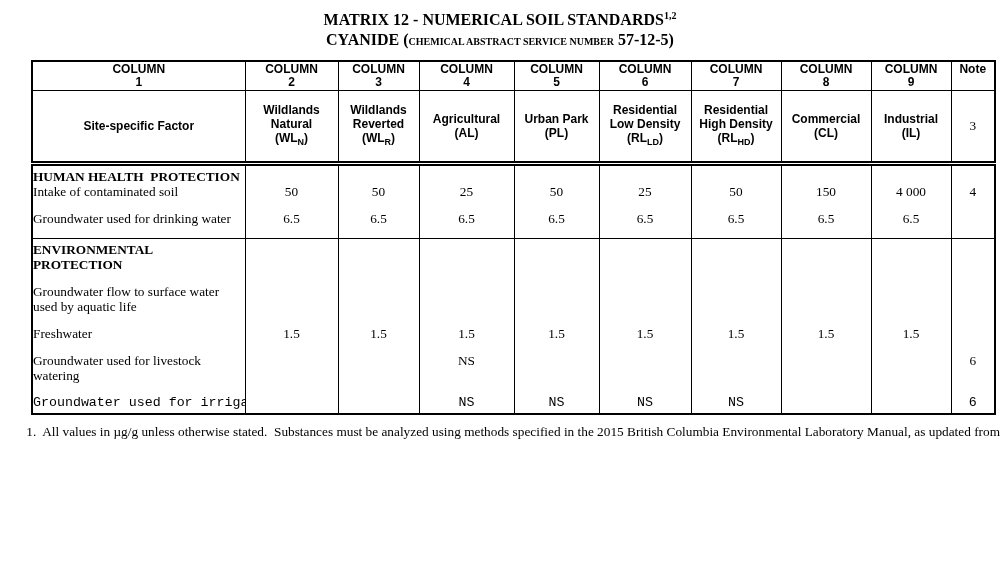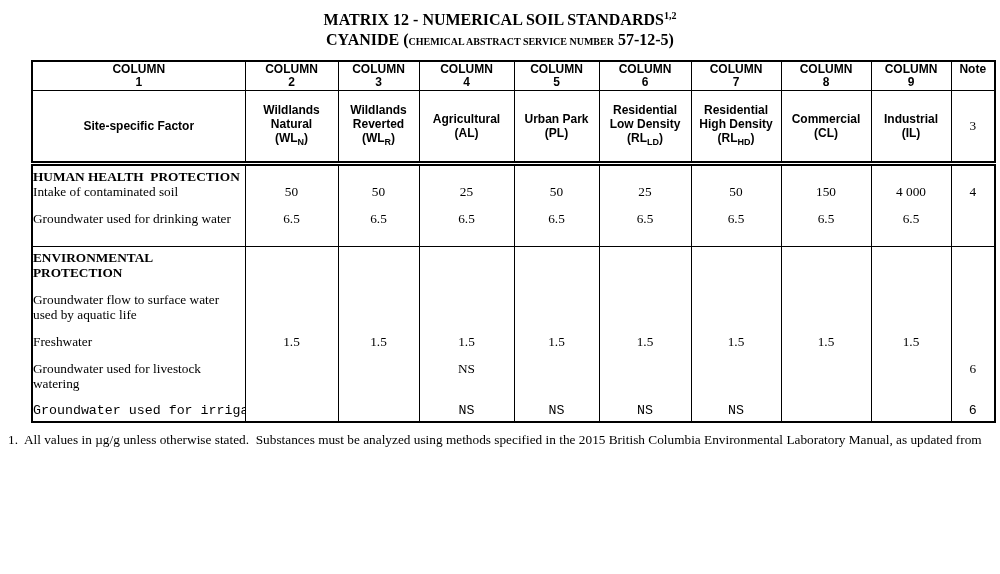--- a/index.html
+++ b/index.html
@@ -20,25 +20,25 @@
     line-height:14px;text-align:center;vertical-align:middle;height:66px;padding:2px 1px;}
   tr.h2 sub{font-size:9px;}
   tr.h2 td.plain-note{font-family:"Liberation Serif",serif;font-weight:normal;font-size:13.3px;}
   tr.first-sec td{border-top:5px double #000;}
   tr.later-sec td{border-top:1.8px solid #000;}
   td.label{text-align:left;padding-left:3px;white-space:pre;font-size:13.3px;line-height:15px;}
   td.sec-title{font-weight:bold;padding-top:3px;}
   td.val,td.note{text-align:center;font-size:13.3px;line-height:15px;}
   tr.sec-row td{padding-top:3px;}
   tr.gap td{padding-top:12px;}
-  tr.pad-b-lg td{padding-bottom:20px;}
+  tr.pad-b-lg td{padding-bottom:12px;}
   tr.pad-b-sm td{padding-bottom:3px;font-family:Liberation Mono, monospace;}
   .notes{margin:9px 0 0 8px;font-size:13.3px;line-height:15px;}
   .notes-h{font-weight:bold;}
-  .note-item{white-space:pre;}
+  .note-item{white-space:pre;text-align:right;}
 </style>
 </head>
 <body>
 
 <div class="doc-title">
   <div class="t1"><span>MATRIX 12 - NUMERICAL SOIL STANDARDS</span><sup>1,2</sup></div>
   <div class="t2"><span>CYANIDE (</span><span class="caps-sm">CHEMICAL ABSTRACT SERVICE NUMBER</span><span> 57-12-5)</span></div>
 </div>
 
 <table class="matrix">

